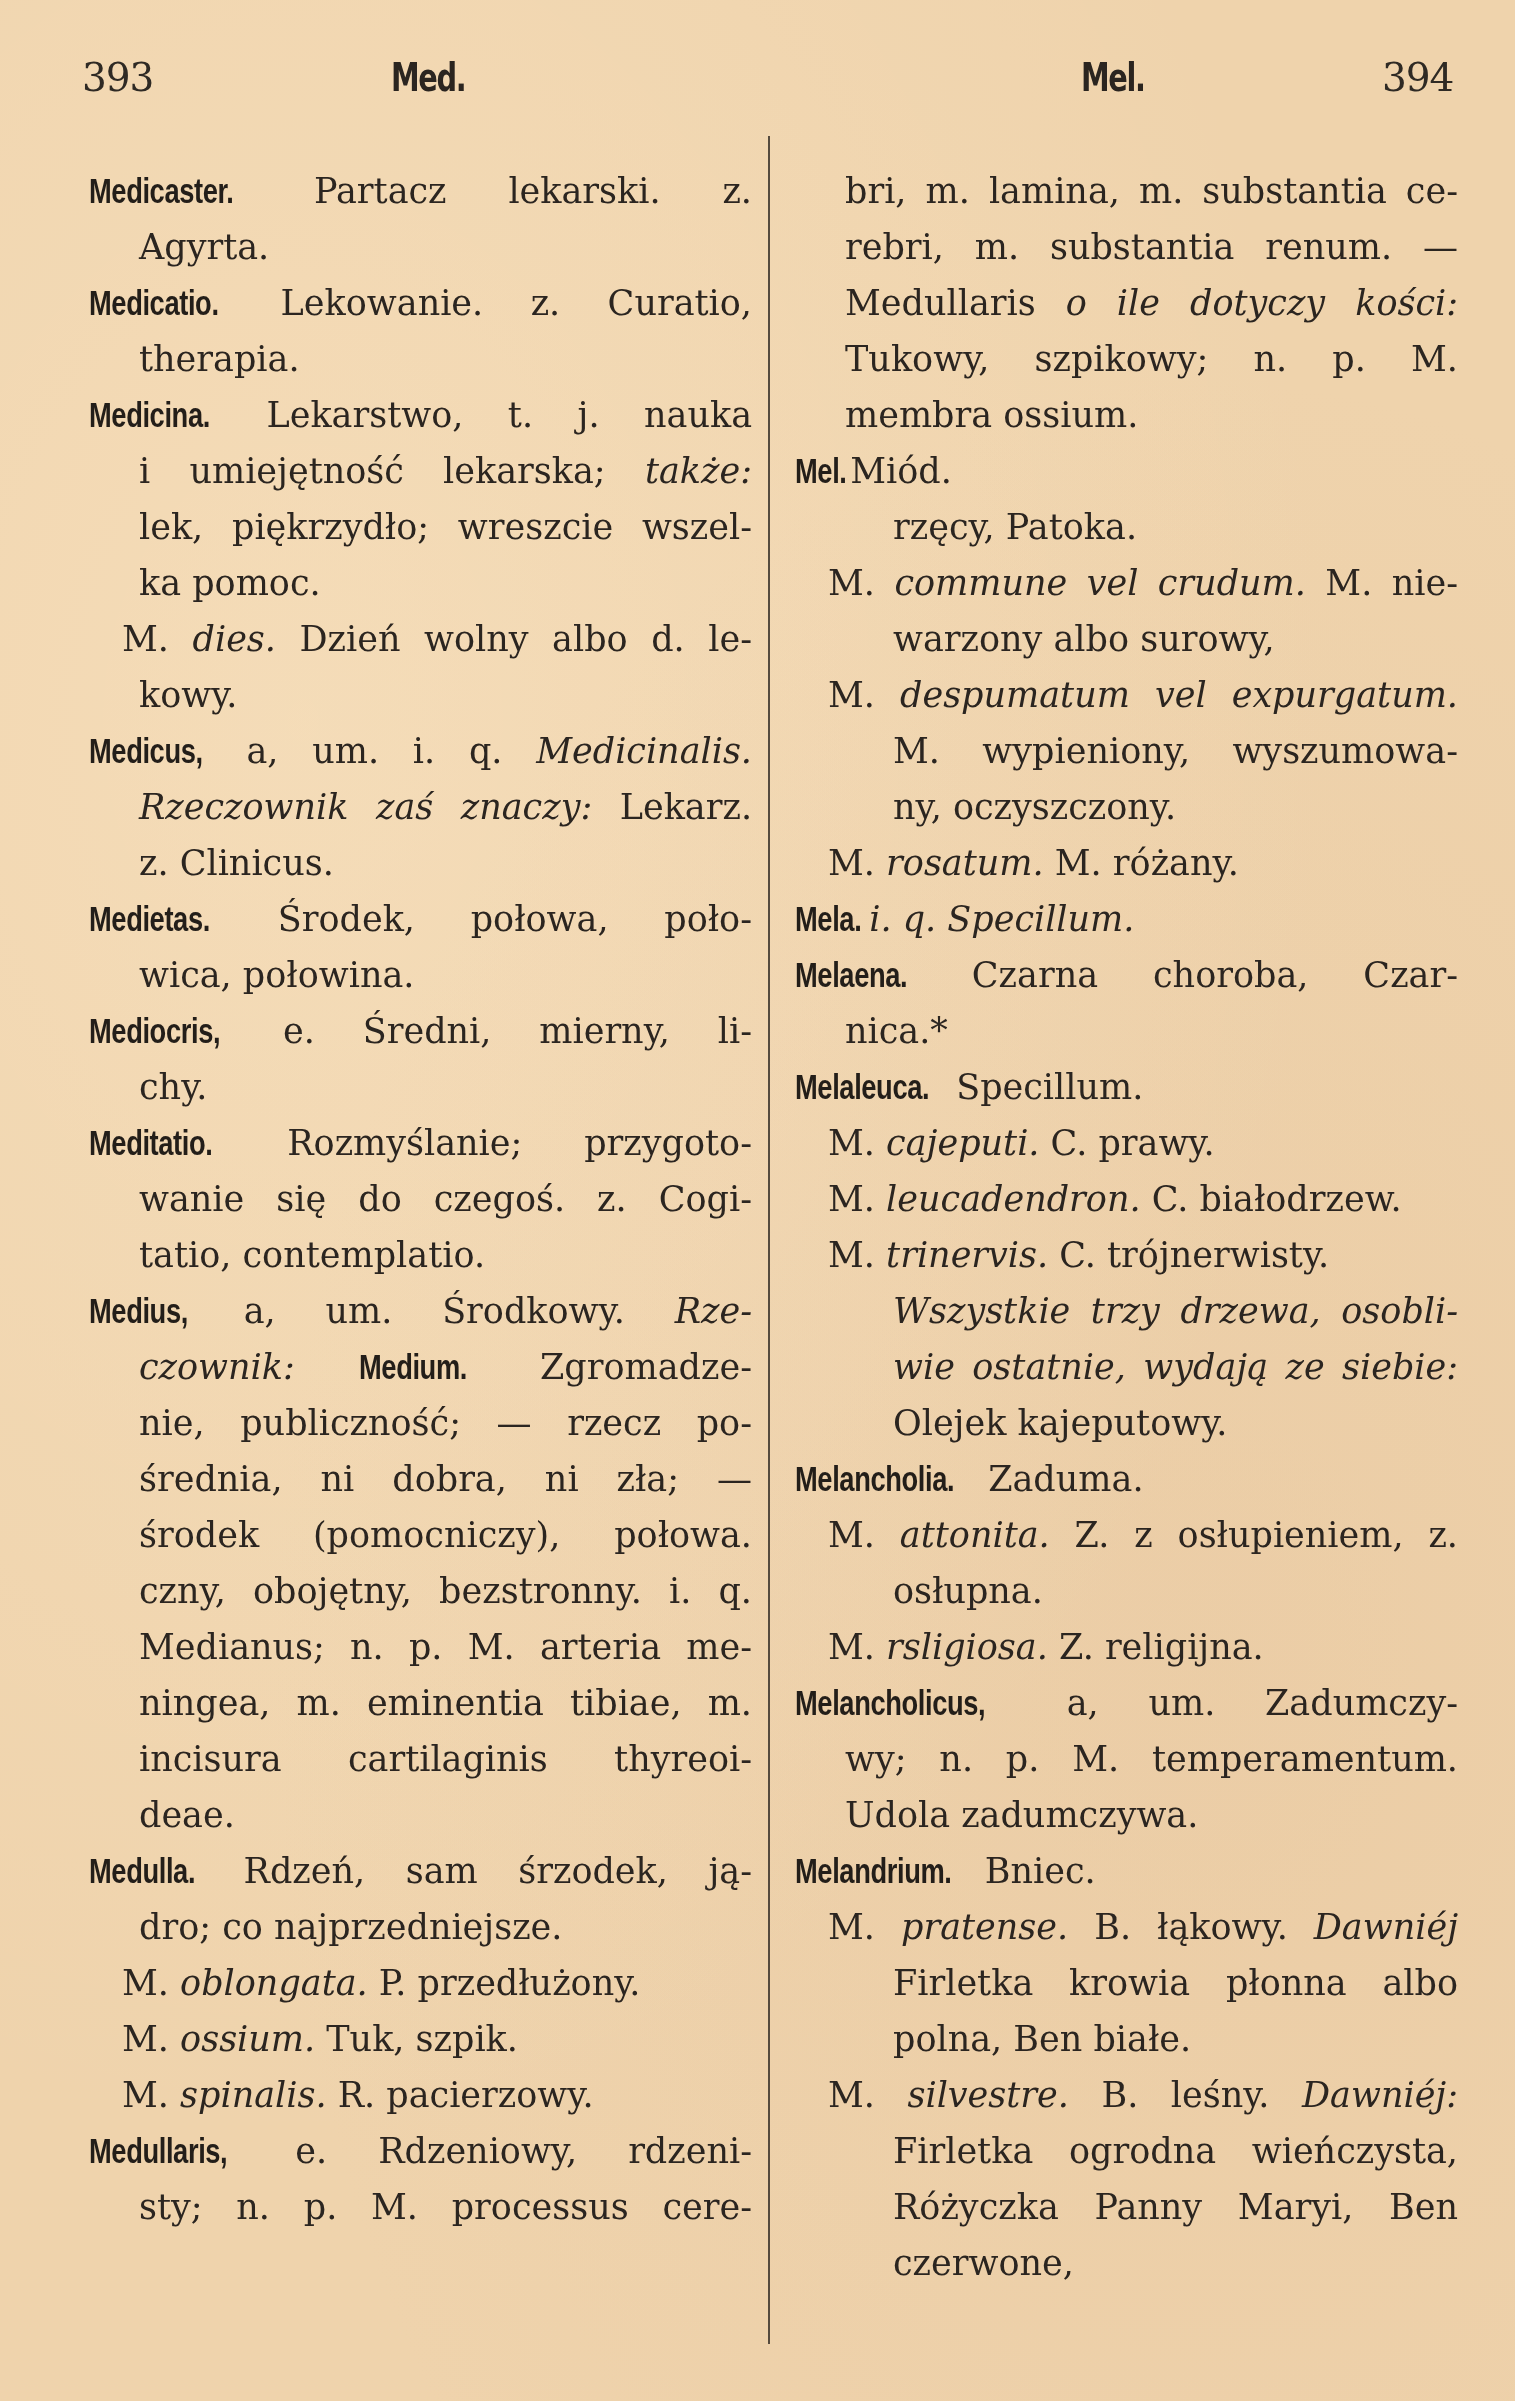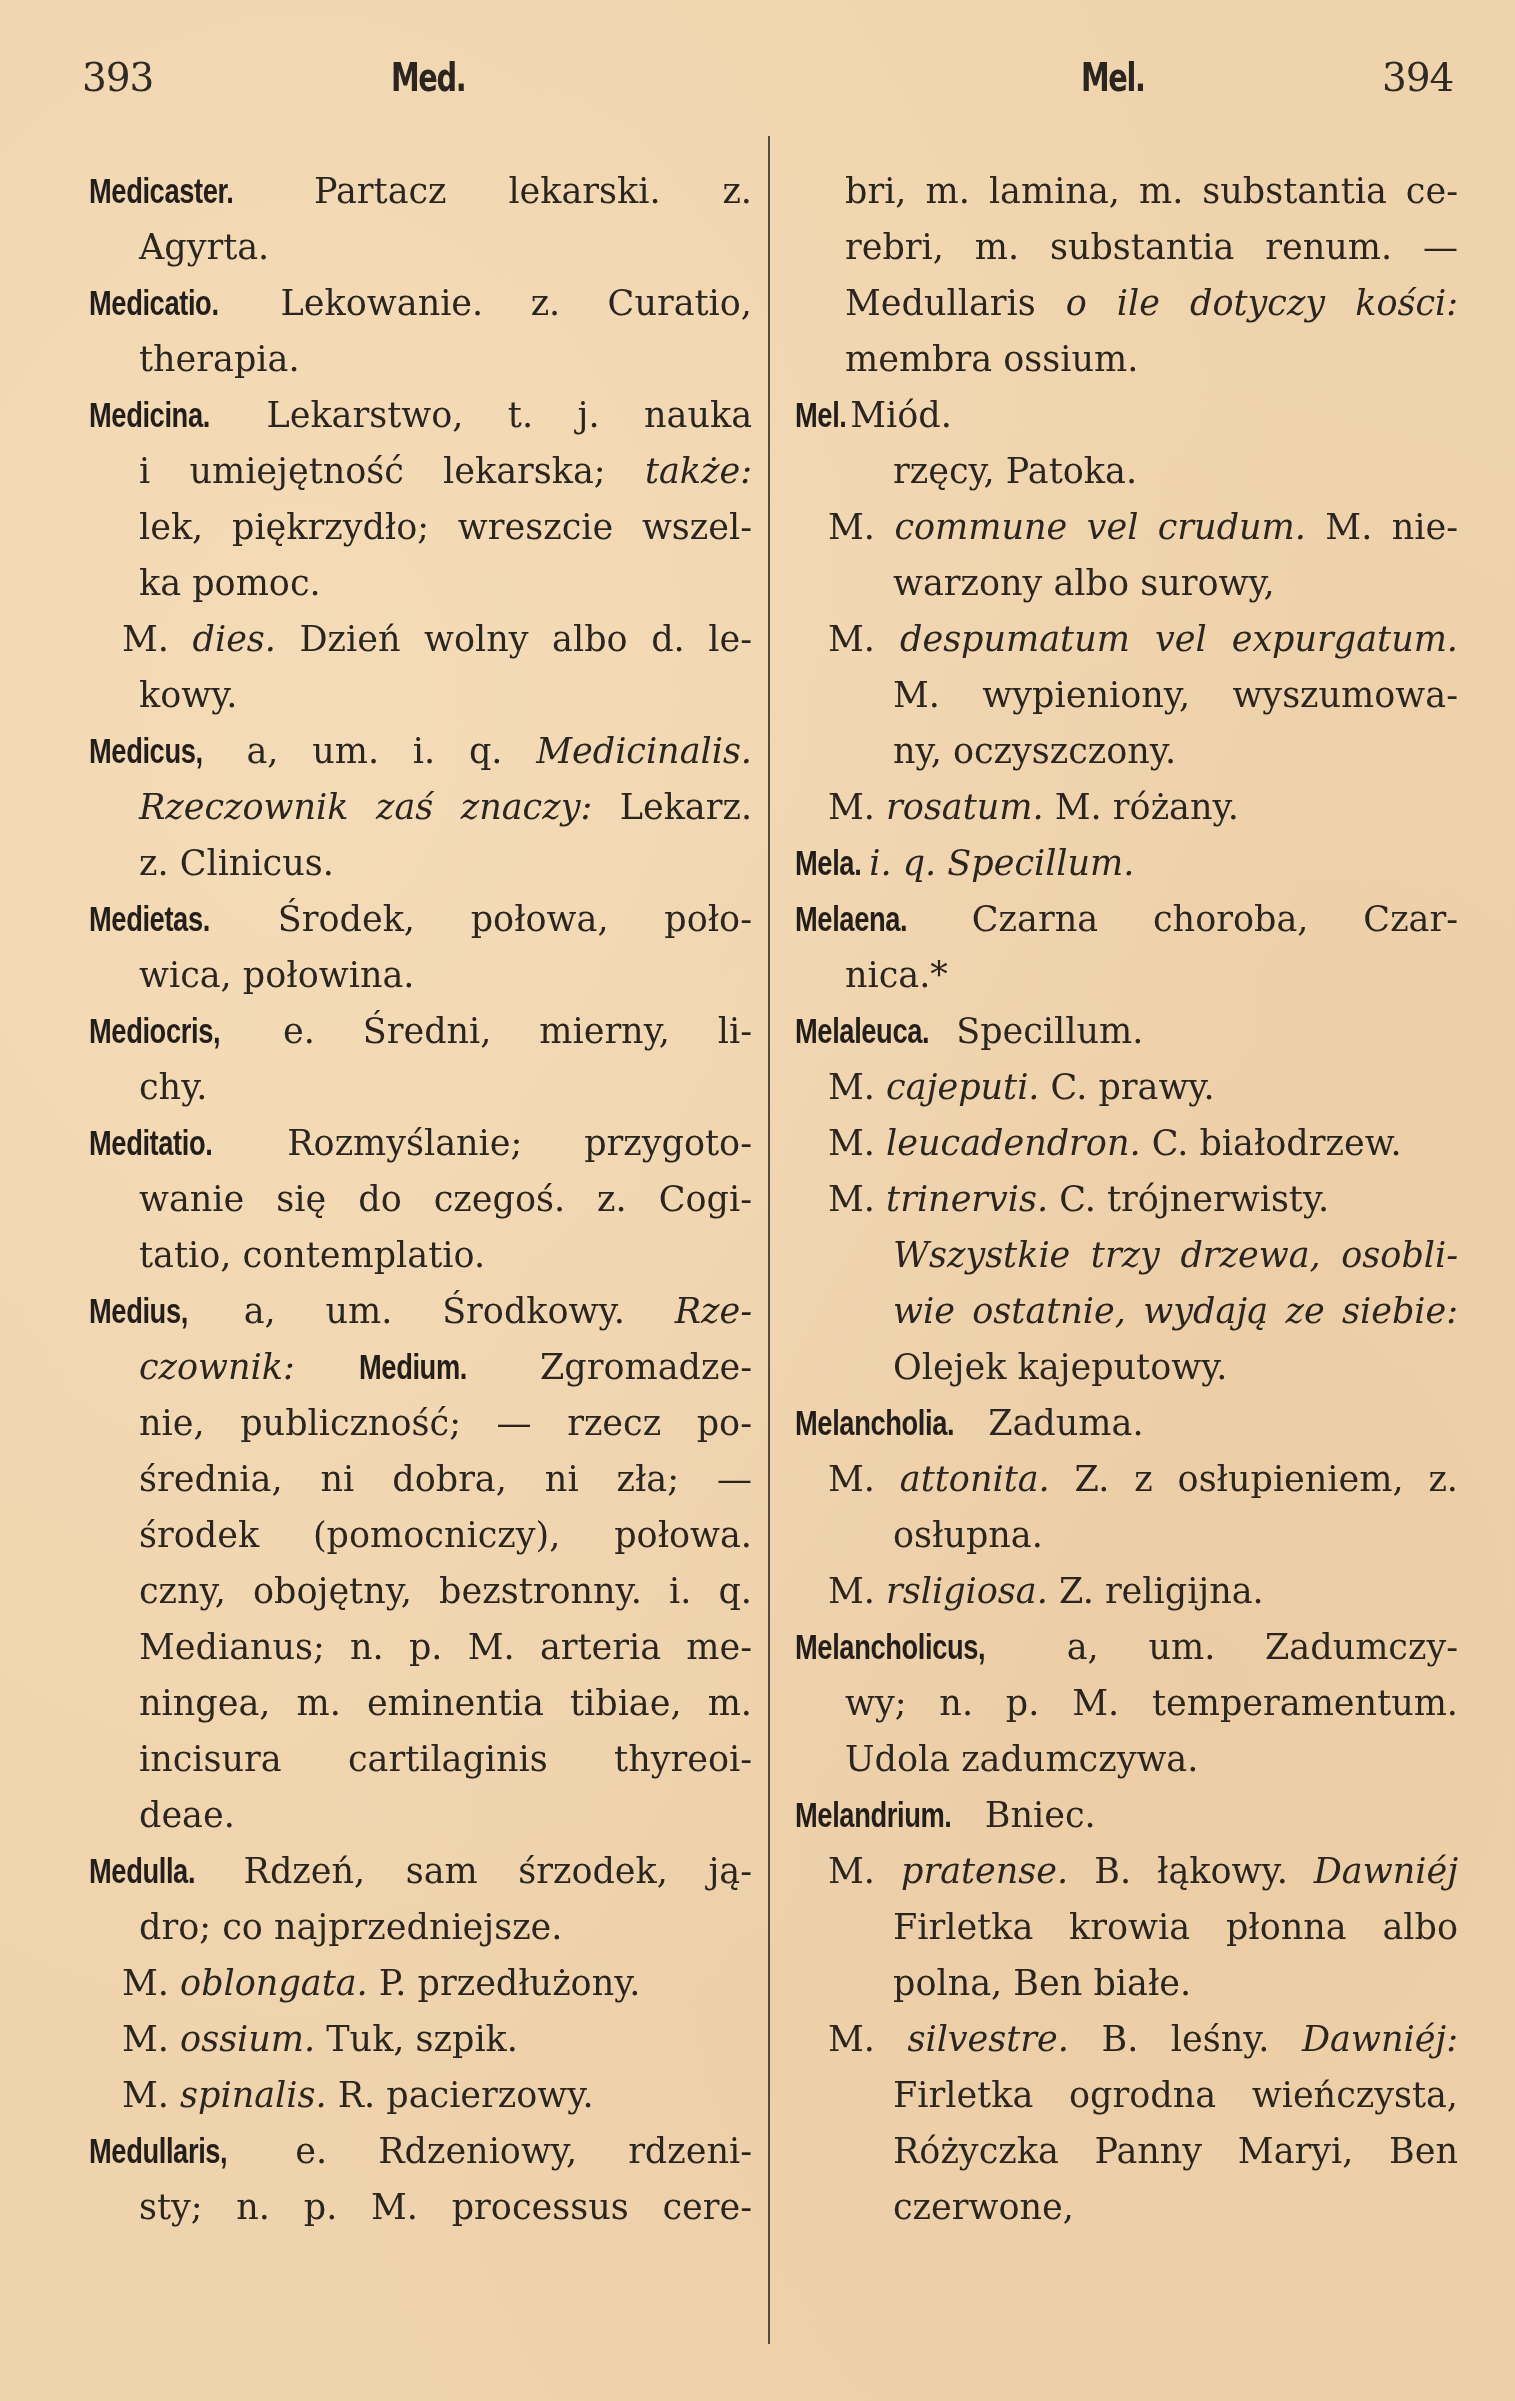--- a/index.html
+++ b/index.html
@@ -84,20 +84,21 @@
       <div class="line ind2 last"><span>M. </span><span class="it">oblongata.</span><span> P. przedłużony.</span></div>
       <div class="line ind2 last"><span>M. </span><span class="it">ossium.</span><span> Tuk, szpik.</span></div>
       <div class="line ind2 last"><span>M. </span><span class="it">spinalis.</span><span> R. pacierzowy.</span></div>
       <div class="line "><span class="hw">Medullaris,</span><span> e. Rdzeniowy, rdzeni-</span></div>
       <div class="line ind1"><span>sty; n. p. M. processus cere-</span></div>
     </div>
   <div class="col" id="col-right">
       <div class="line ind1"><span>bri, m. lamina, m. substantia ce-</span></div>
       <div class="line ind1"><span>rebri, m. substantia renum. —</span></div>
       <div class="line ind1"><span>Medullaris </span><span class="it">o ile dotyczy kości:</span></div>
+      <div class="line ind1"><span>Tukowy, szpikowy; n. p. M.</span></div>
       <div class="line ind1 last"><span>membra ossium.</span></div>
       <div class="line last"><span class="hw">Mel.</span><span> Miód.</span></div>
       <div class="line ind3 last"><span>rzęcy, Patoka.</span></div>
       <div class="line ind2"><span>M. </span><span class="it">commune vel crudum.</span><span> M. nie-</span></div>
       <div class="line ind3 last"><span>warzony albo surowy,</span></div>
       <div class="line ind2"><span>M. </span><span class="it">despumatum vel expurgatum.</span></div>
       <div class="line ind3"><span>M. wypieniony, wyszumowa-</span></div>
       <div class="line ind3 last"><span>ny, oczyszczony.</span></div>
       <div class="line ind2 last"><span>M. </span><span class="it">rosatum.</span><span> M. różany.</span></div>
       <div class="line last"><span class="hw">Mela.</span><span> </span><span class="it">i. q. Specillum.</span></div>

